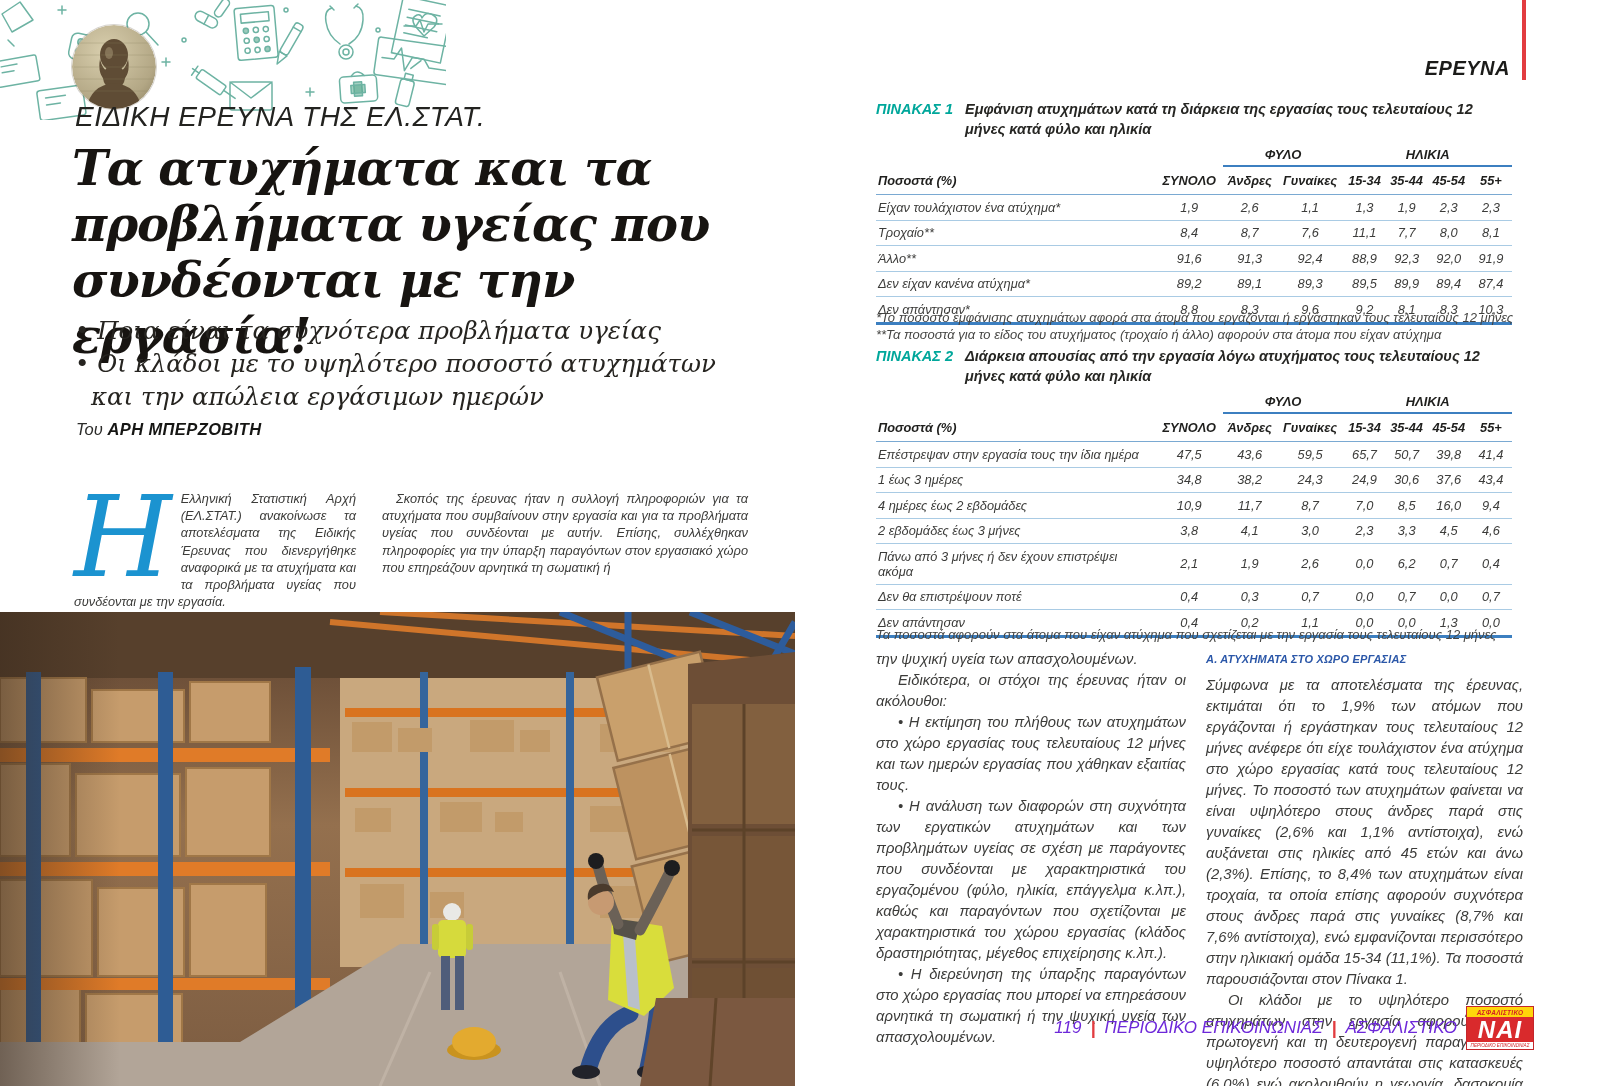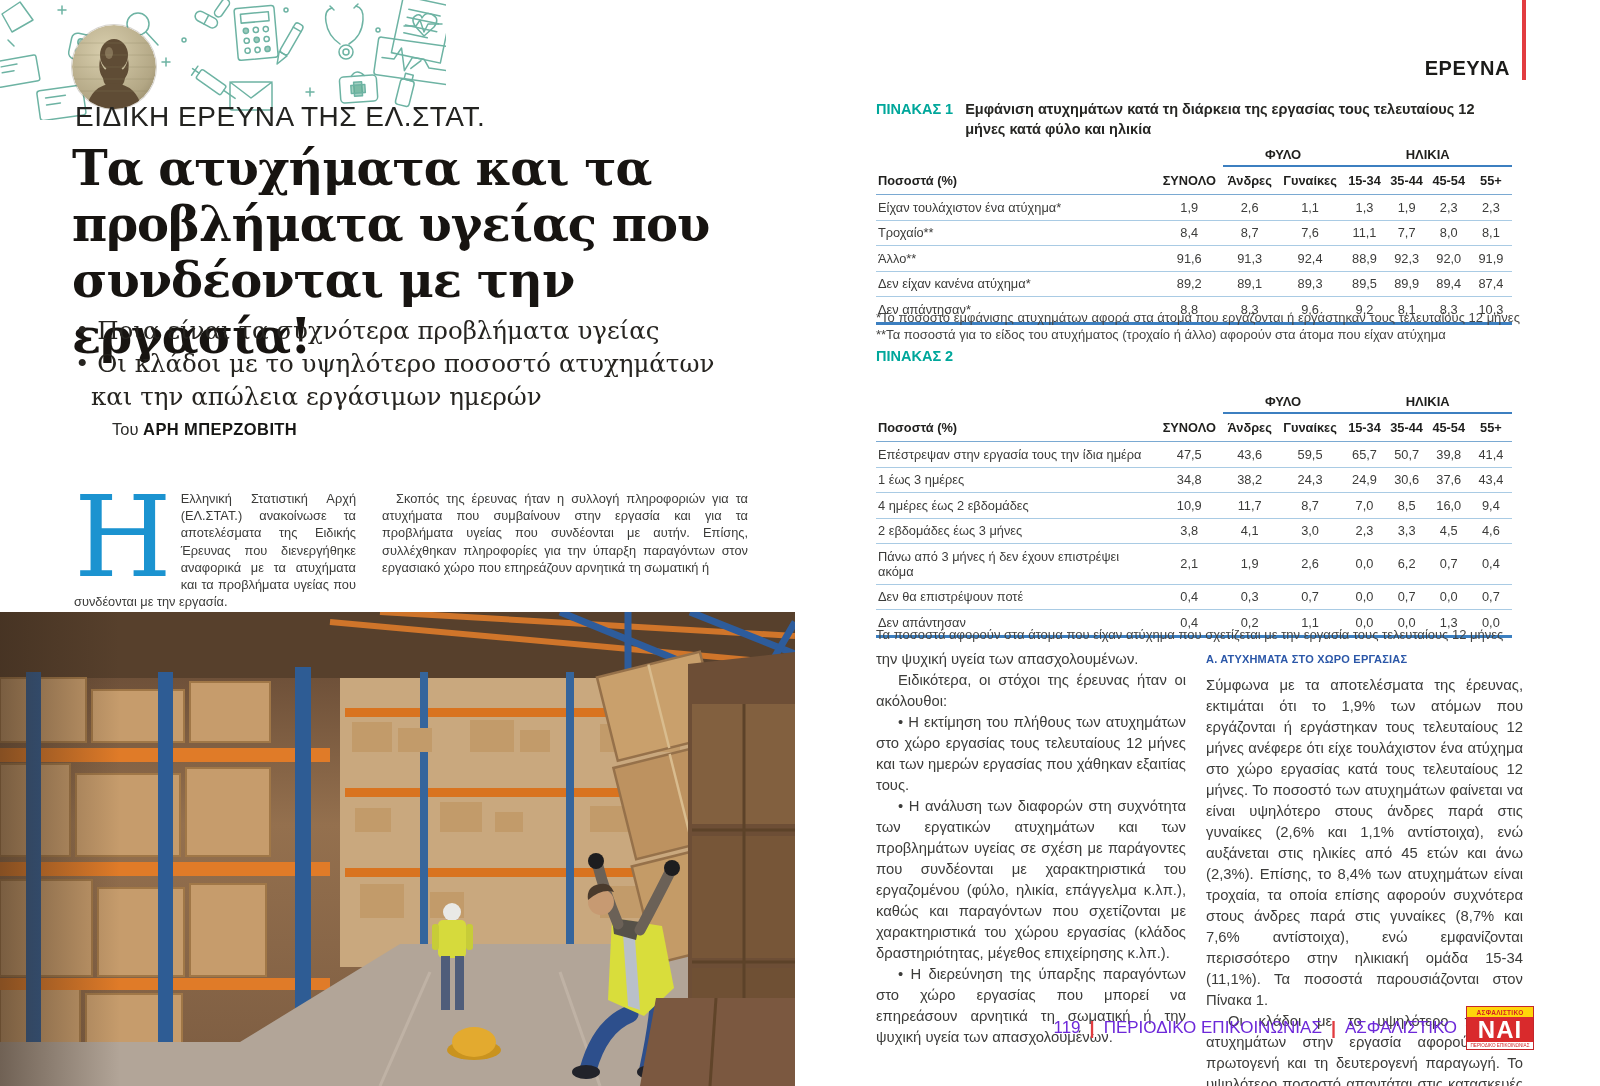--- a/index.html
+++ b/index.html
@@ -1,29 +1,29 @@
 <!DOCTYPE html>
 <html lang="el"><head>
 <meta charset="utf-8">
 <style>
   html,body{margin:0;padding:0;}
   body{width:1600px;height:1086px;position:relative;background:#ffffff;overflow:hidden;
        font-family:"Liberation Sans",sans-serif;color:#1d1d1b;}
-  .abs{position:absolute;}
+  .abs{position:absolute;font-style:italic;}
 
   
   .doodles{left:0;top:0;width:446px;height:120px;}
   .portrait{left:72px;top:25px;width:84px;height:84px;border-radius:50%;overflow:hidden;box-shadow:0 0 0 1px rgba(90,80,60,.25);}
   .kicker{left:75px;top:101px;font-size:28px;letter-spacing:.5px;color:#232320;}
   .headline{left:72px;top:140px;width:690px;font-family:"DejaVu Serif",serif;font-weight:bold;
             font-size:48px;line-height:56px;letter-spacing:-1px;color:#171411;white-space:pre-line;}
   .lead-bullets{left:75px;top:314px;width:650px;font-family:"DejaVu Serif",serif;
                 font-size:24.5px;line-height:33px;color:#262420;}
   .lead-bullets p{margin:0;padding-left:16px;text-indent:-16px;}
-  .byline{left:76px;top:420px;font-size:16.5px;color:#2c2c2a;margin-left:36px;}
+  .byline{left:76px;top:420px;font-size:16.5px;color:#2c2c2a;}
   .byline b{color:#161614;letter-spacing:.4px;}
   .lp-cols{left:74px;top:490px;width:674px;display:flex;}
   .lp-col{font-size:12.8px;line-height:17.2px;text-align:justify;color:#3b3b39;}
   .lp-col1{width:282px;}
   .lp-col2{width:366px;margin-left:26px;}
   .lp-col2 p{margin:0;text-indent:14px;}
   .dropcap{float:left;font-family:"DejaVu Serif",serif;font-size:112px;line-height:.8;
            color:#1b93d0;margin:3px 9px 0 0;}
   .photo{left:0;top:612px;width:795px;height:474px;}
 
@@ -447,20 +447,21 @@
       </tr>
     </tbody>
   </table>
 <div class="abs fnotes t1foot">
     <p>*Το ποσοστό εμφάνισης ατυχημάτων αφορά στα άτομα που εργάζονται ή εργάστηκαν τους τελευταίους 12 μήνες</p>
     <p>**Τα ποσοστά για το είδος του ατυχήματος (τροχαίο ή άλλο) αφορούν στα άτομα που είχαν ατύχημα</p>
   </div>
 
 <div class="abs tcap t2cap">
   <span class="tlabel" style="color: rgb(0, 167, 155);">ΠΙΝΑΚΑΣ 2</span>
+  <span class="ttitle">Διάρκεια απουσίας από την εργασία λόγω ατυχήματος τους τελευταίους 12 μήνες κατά φύλο και ηλικία</span>
 </div>
 <table class="abs dtable t2">
     <colgroup>
       <col class="c-lbl">
       <col class="c-tot">
       <col class="c-m">
       <col class="c-f">
       <col class="c-age">
       <col class="c-age">
       <col class="c-age">

